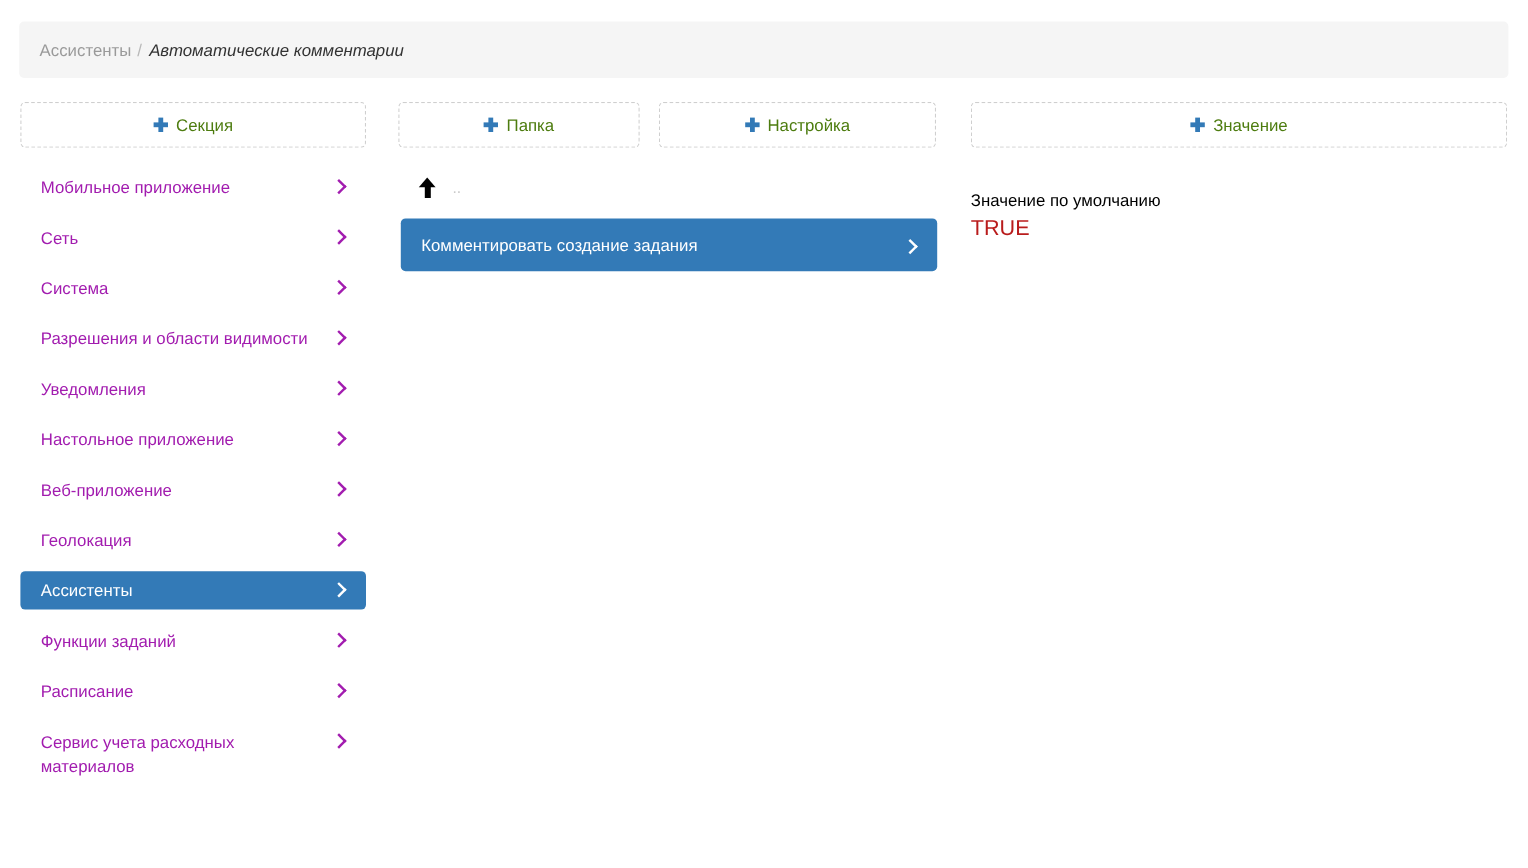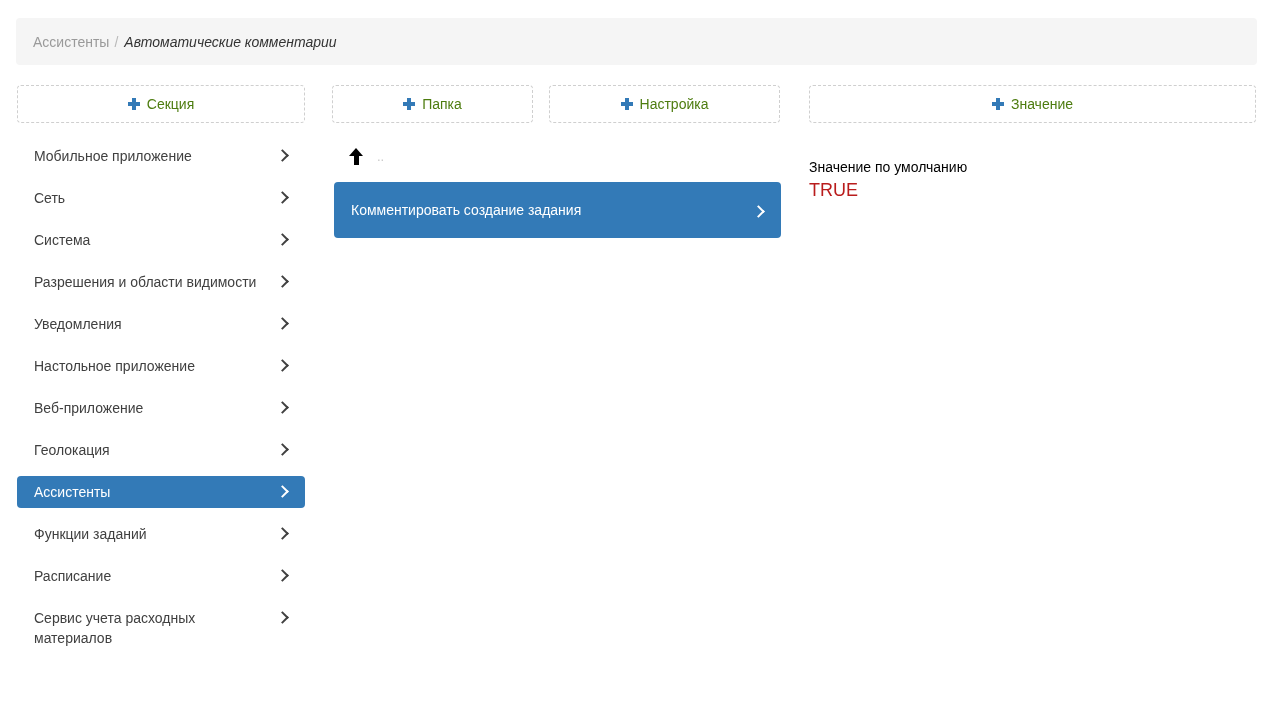--- a/index.html
+++ b/index.html
@@ -91,21 +91,21 @@
   }
   .nav-item {
     position: relative;
     display: flex;
     align-items: flex-start;
     justify-content: space-between;
     min-height: 32px;
     padding: 6px 18px 6px 17px;
     margin-bottom: 10px;
     border-radius: 4px;
-    color: #404040;
+    color: #a21caf;
     font-size: 14px;
     line-height: 20px;
     cursor: pointer;
   }
   .nav-item.active {
     background: #337ab7;
     color: #ffffff;
   }
   .nav-label { padding-right: 12px; }
 
@@ -163,21 +163,21 @@
     color: #c9c9c9;
     font-size: 13px;
     line-height: 1;
   }
 
   .folder-item {
     position: absolute;
     left: 334px;
     top: 182px;
     width: 447px;
-    height: 56px;
+    height: 44px;
     background: #337ab7;
     border-radius: 4px;
     color: #ffffff;
     font-size: 14px;
     display: flex;
     align-items: center;
     justify-content: space-between;
     padding: 0 18px 0 17px;
     cursor: pointer;
   }

